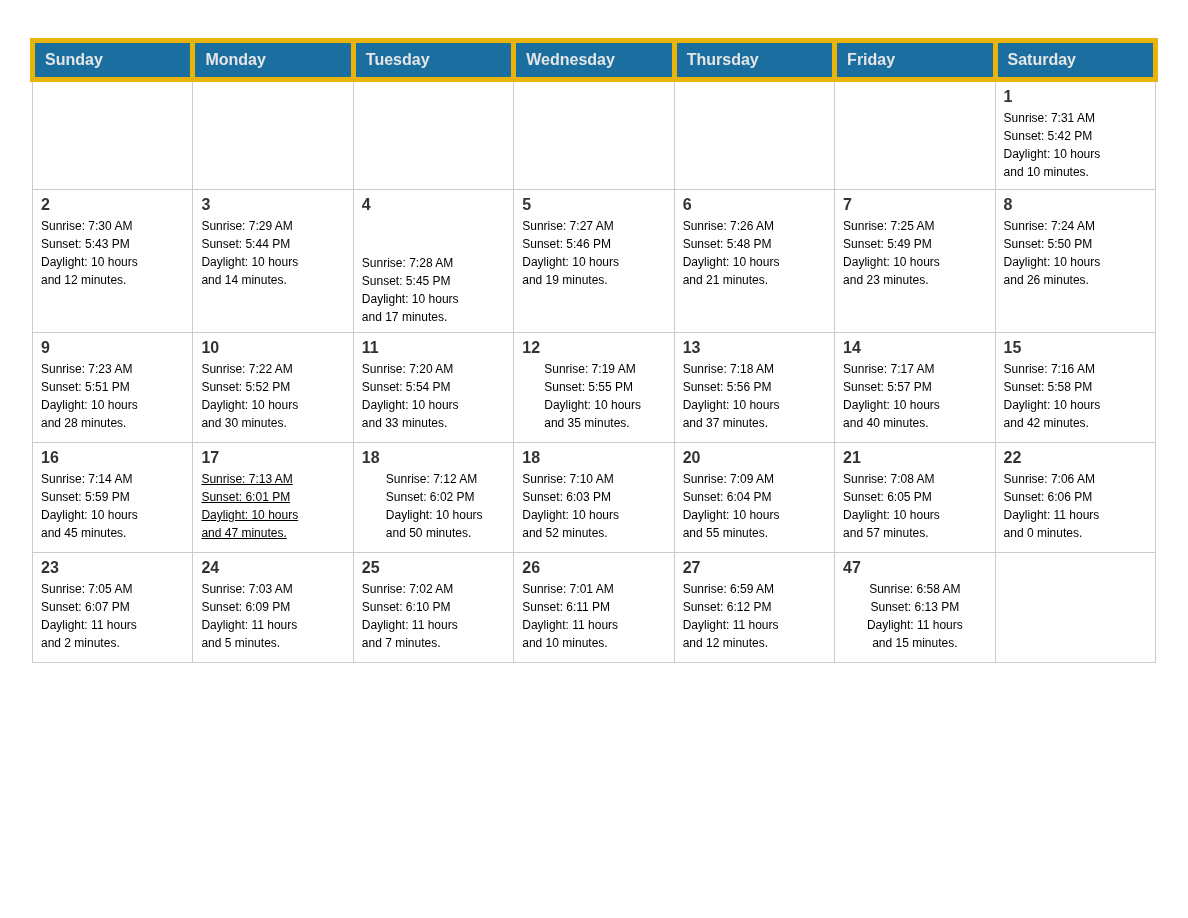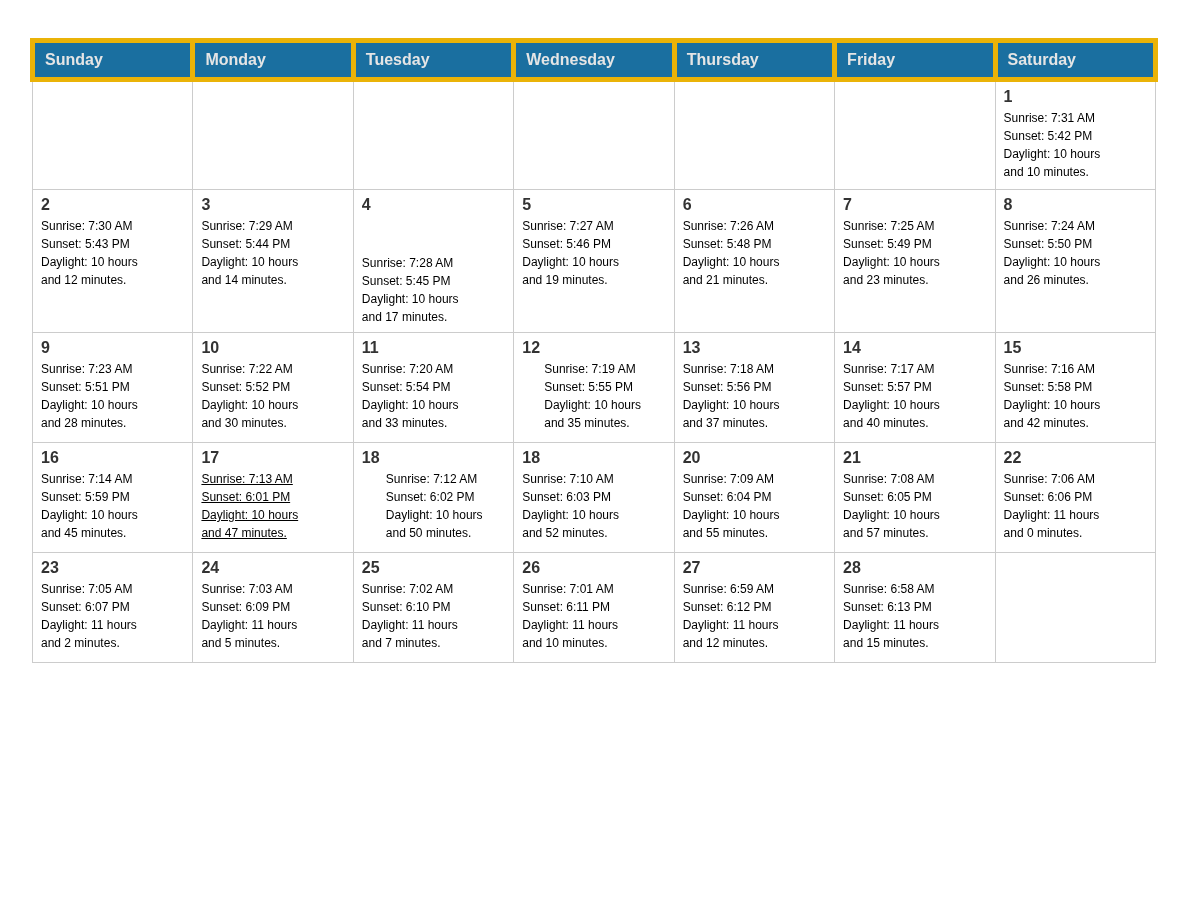--- a/index.html
+++ b/index.html
@@ -304,22 +304,22 @@
 and 10 minutes.</div>
         </td>
         <td>
           <span class="day-number">27</span>
           <div class="day-info" style="white-space: pre-line;">Sunrise: 6:59 AM
 Sunset: 6:12 PM
 Daylight: 11 hours
 and 12 minutes.</div>
         </td>
         <td>
-          <span class="day-number">28</span>
-          <div class="day-info" style="white-space: pre-line;">Sunrise: 6:58 AM
+          <span class="day-number">47</span>
+          <div class="day-info" style="white-space: pre-line; text-align: center;">Sunrise: 6:58 AM
 Sunset: 6:13 PM
 Daylight: 11 hours
 and 15 minutes.</div>
         </td>
         <td class="empty"></td>
       </tr>
     </tbody>
 </table>
 
 </body></html>

